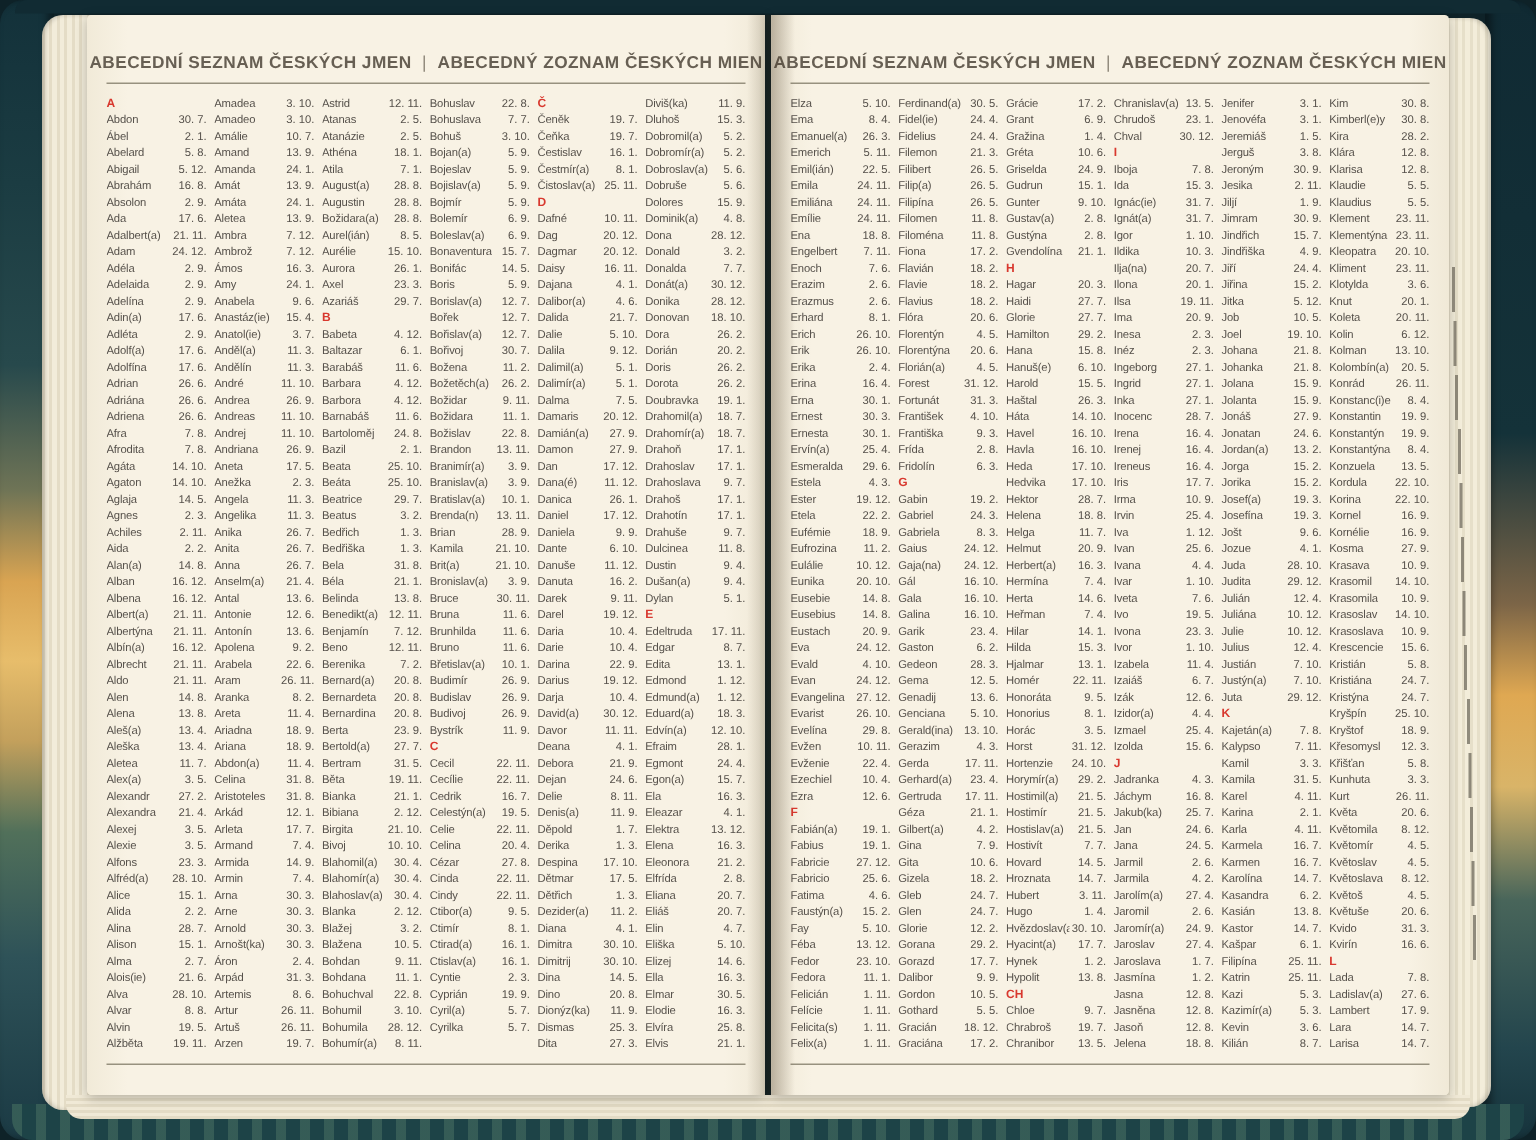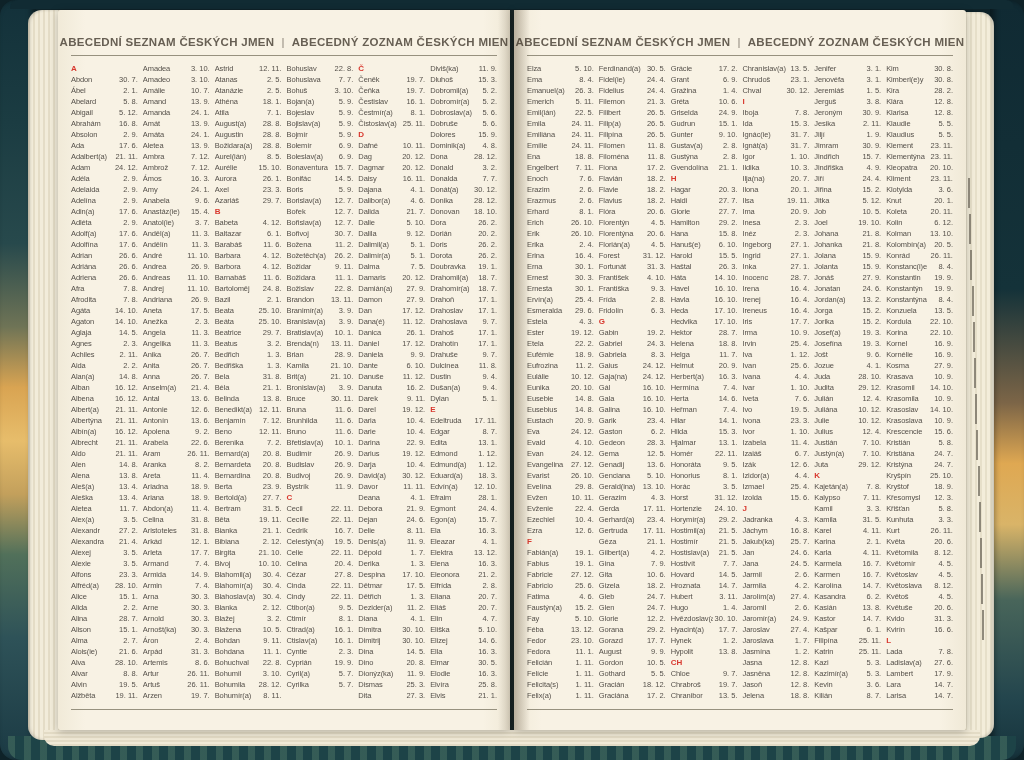--- a/index.html
+++ b/index.html
@@ -1943,21 +1943,21 @@
           </div>
           <div class="row">
             <span class="nm">Gorana</span>
             <span class="dt">29. 2.</span>
           </div>
           <div class="row">
             <span class="nm">Gorazd</span>
             <span class="dt">17. 7.</span>
           </div>
           <div class="row">
-            <span class="nm">August</span>
+            <span class="nm">Dalibor</span>
             <span class="dt">9. 9.</span>
           </div>
           <div class="row">
             <span class="nm">Gordon</span>
             <span class="dt">10. 5.</span>
           </div>
           <div class="row">
             <span class="nm">Gothard</span>
             <span class="dt">5. 5.</span>
           </div>

